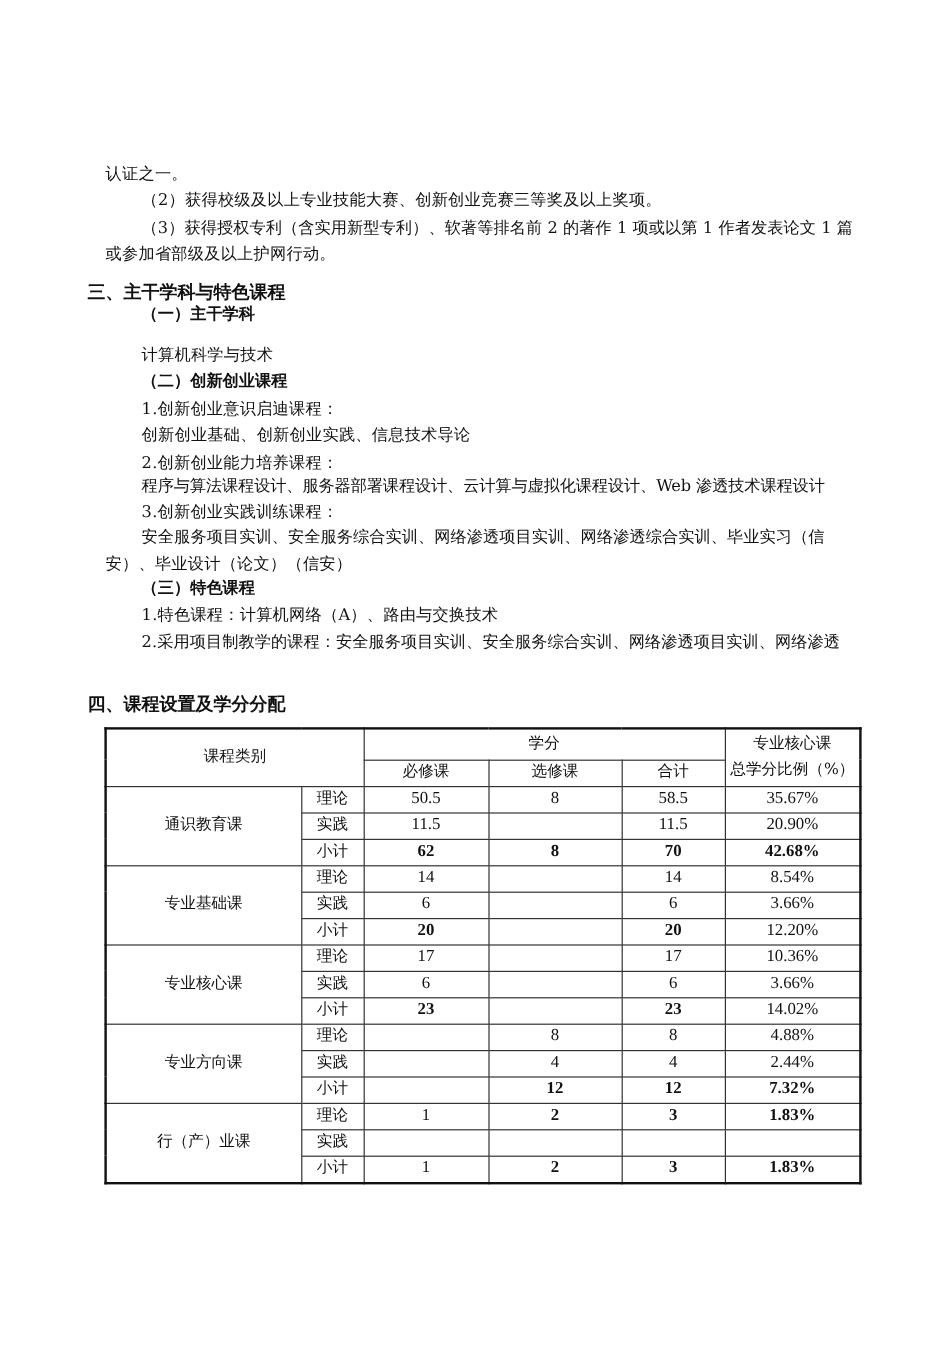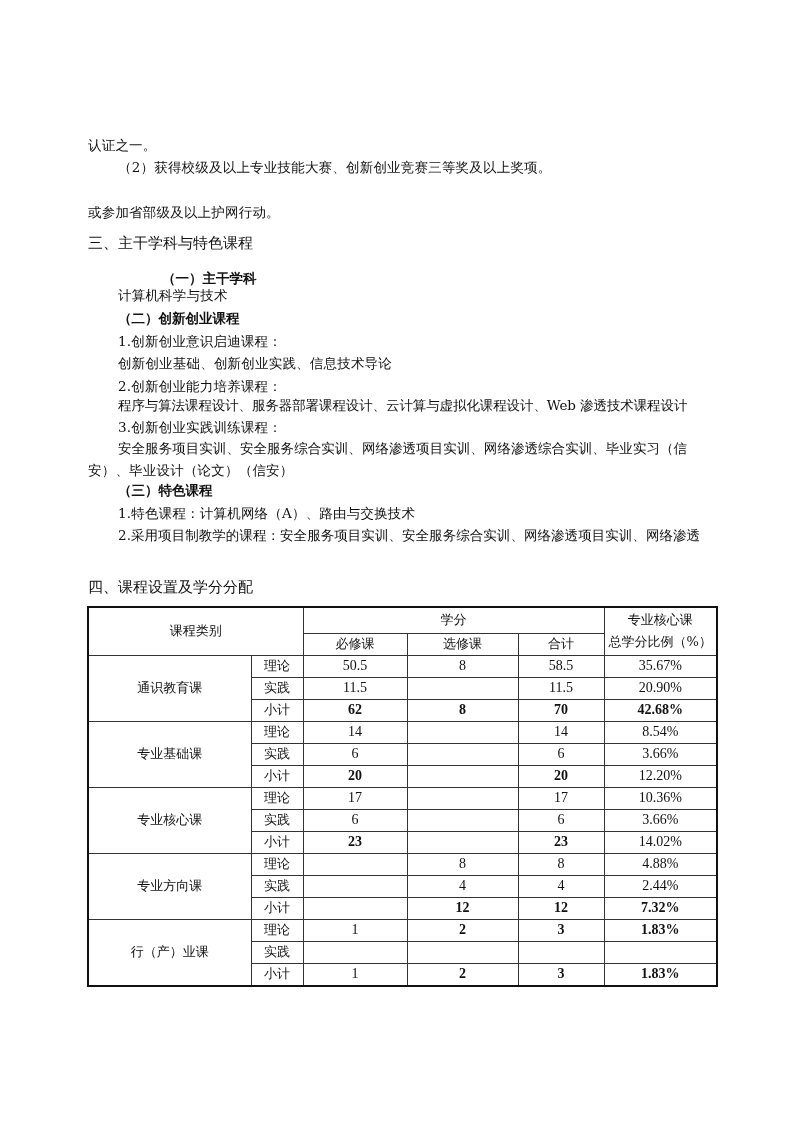--- a/index.html
+++ b/index.html
@@ -1,40 +1,41 @@
 <!DOCTYPE html>
 <html><head>
 <meta charset="utf-8">
 <style>
   html, body { margin:0; padding:0; background:#ffffff; }
   body { width:793px; height:1122px; position:relative; overflow:hidden;
          font-family:"DejaVu Serif","Liberation Serif",serif; color:#111; }
   .page { position:absolute; left:0; top:0; width:628px; height:1122px; }
   .line { position:absolute; left:88px; width:628px; font-size:13.5px; line-height:22px; white-space:nowrap; letter-spacing:0.2px; }
   .indent { left:118px; width:598px; }
-  .h2 { position:absolute; left:88px; font-family:"DejaVu Sans","Liberation Sans",sans-serif; font-weight:normal; font-size:15px; line-height:22px; }
+  .h2 { position:absolute; left:73px; font-family:"DejaVu Sans","Liberation Sans",sans-serif; font-weight:bold; font-size:15px; line-height:22px; }
   .h3 { position:absolute; left:118px; font-family:"DejaVu Sans","Liberation Sans",sans-serif; font-weight:bold; font-size:13.5px; line-height:22px; }
   table.credits { position:absolute; left:87px; top:606px; width:629px; border-collapse:collapse;
          border:2px solid #111; font-size:13px; table-layout:fixed; }
   table.credits td { border:1px solid #333; text-align:center; vertical-align:middle; height:21px; padding:0; line-height:20px; }
   table.credits td.b { font-weight:bold; font-family:"Liberation Serif","DejaVu Serif",serif; }
   table.credits td.num { font-family:"Liberation Serif","DejaVu Serif",serif; font-size:14px; }
 </style>
 </head>
 <body>
 
 <div class="page">
 
   <div class="line" style="top:134px;">认证之一。</div>
   <div class="line indent" style="top:156px;">（2）获得校级及以上专业技能大赛、创新创业竞赛三等奖及以上奖项。</div>
+  <div class="line indent" style="top:179px; letter-spacing:0.05px;">（3）获得授权专利（含实用新型专利）、软著等排名前 2 的著作 1 项或以第 1 作者发表论文 1 篇</div>
   <div class="line" style="top:201px;">或参加省部级及以上护网行动。</div>
 
   <div class="h2" style="top:232px;">三、主干学科与特色课程</div>
 
-  <div class="h3" style="top:267px;margin-left:44px;">（一）主干学科</div>
+  <div class="h3" style="top:251px;">（一）主干学科</div>
   <div class="line indent" style="top:285px;font-family:Liberation Serif, serif;">计算机科学与技术</div>
   <div class="h3" style="top:307px;">（二）创新创业课程</div>
   <div class="line indent" style="top:330px;">1.创新创业意识启迪课程：</div>
   <div class="line indent" style="top:352px;">创新创业基础、创新创业实践、信息技术导论</div>
   <div class="line indent" style="top:375px;">2.创新创业能力培养课程：</div>
   <div class="line indent" style="top:394px; letter-spacing:-0.1px;">程序与算法课程设计、服务器部署课程设计、云计算与虚拟化课程设计、Web 渗透技术课程设计</div>
   <div class="line indent" style="top:416px;">3.创新创业实践训练课程：</div>
   <div class="line indent" style="top:437px; letter-spacing:0.05px;">安全服务项目实训、安全服务综合实训、网络渗透项目实训、网络渗透综合实训、毕业实习（信</div>
   <div class="line" style="top:459px;">安）、毕业设计（论文）（信安）</div>
   <div class="h3" style="top:479px;">（三）特色课程</div>

